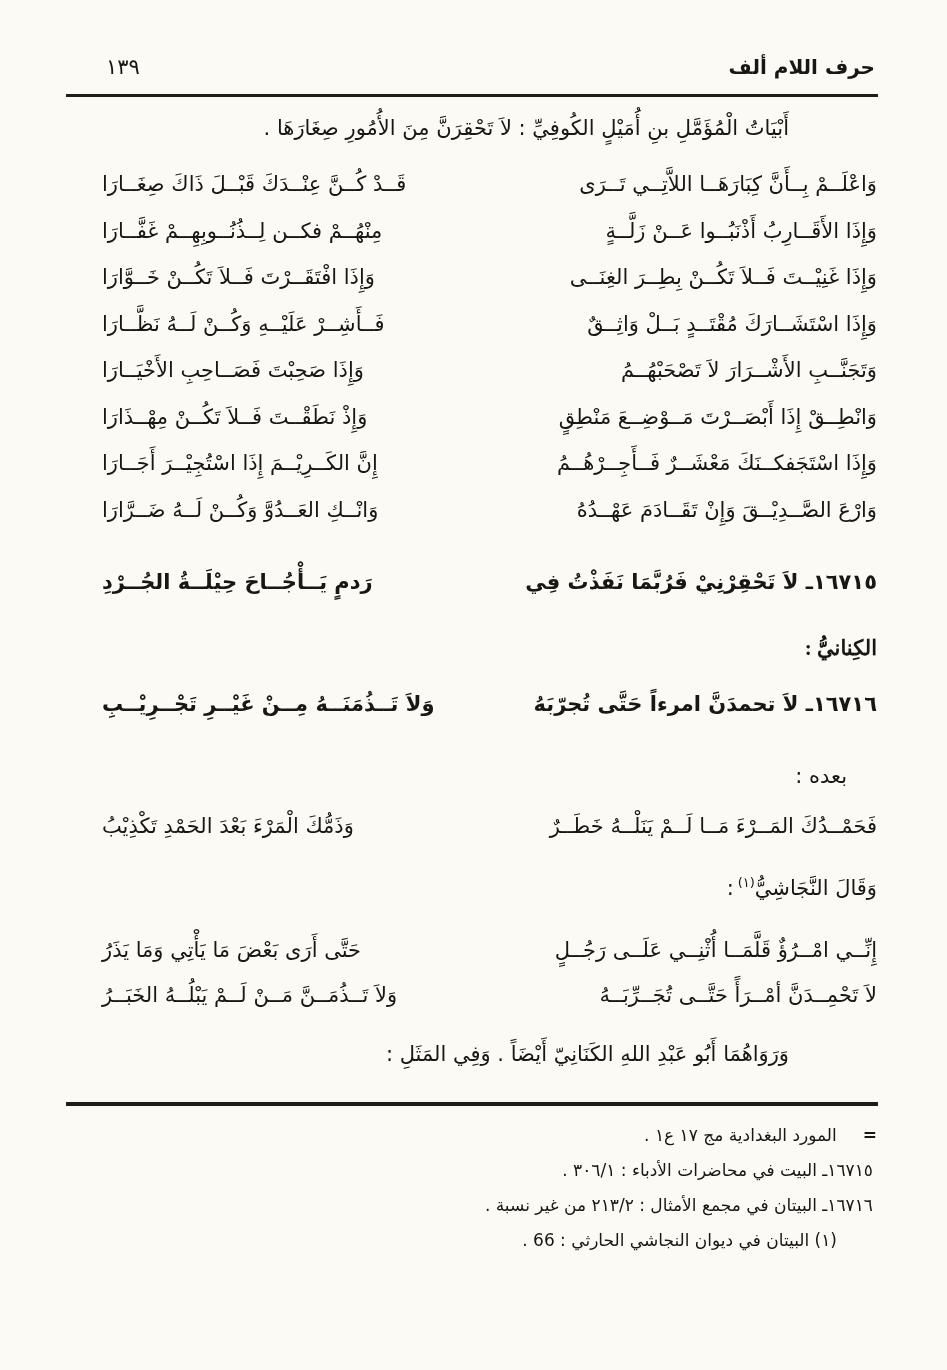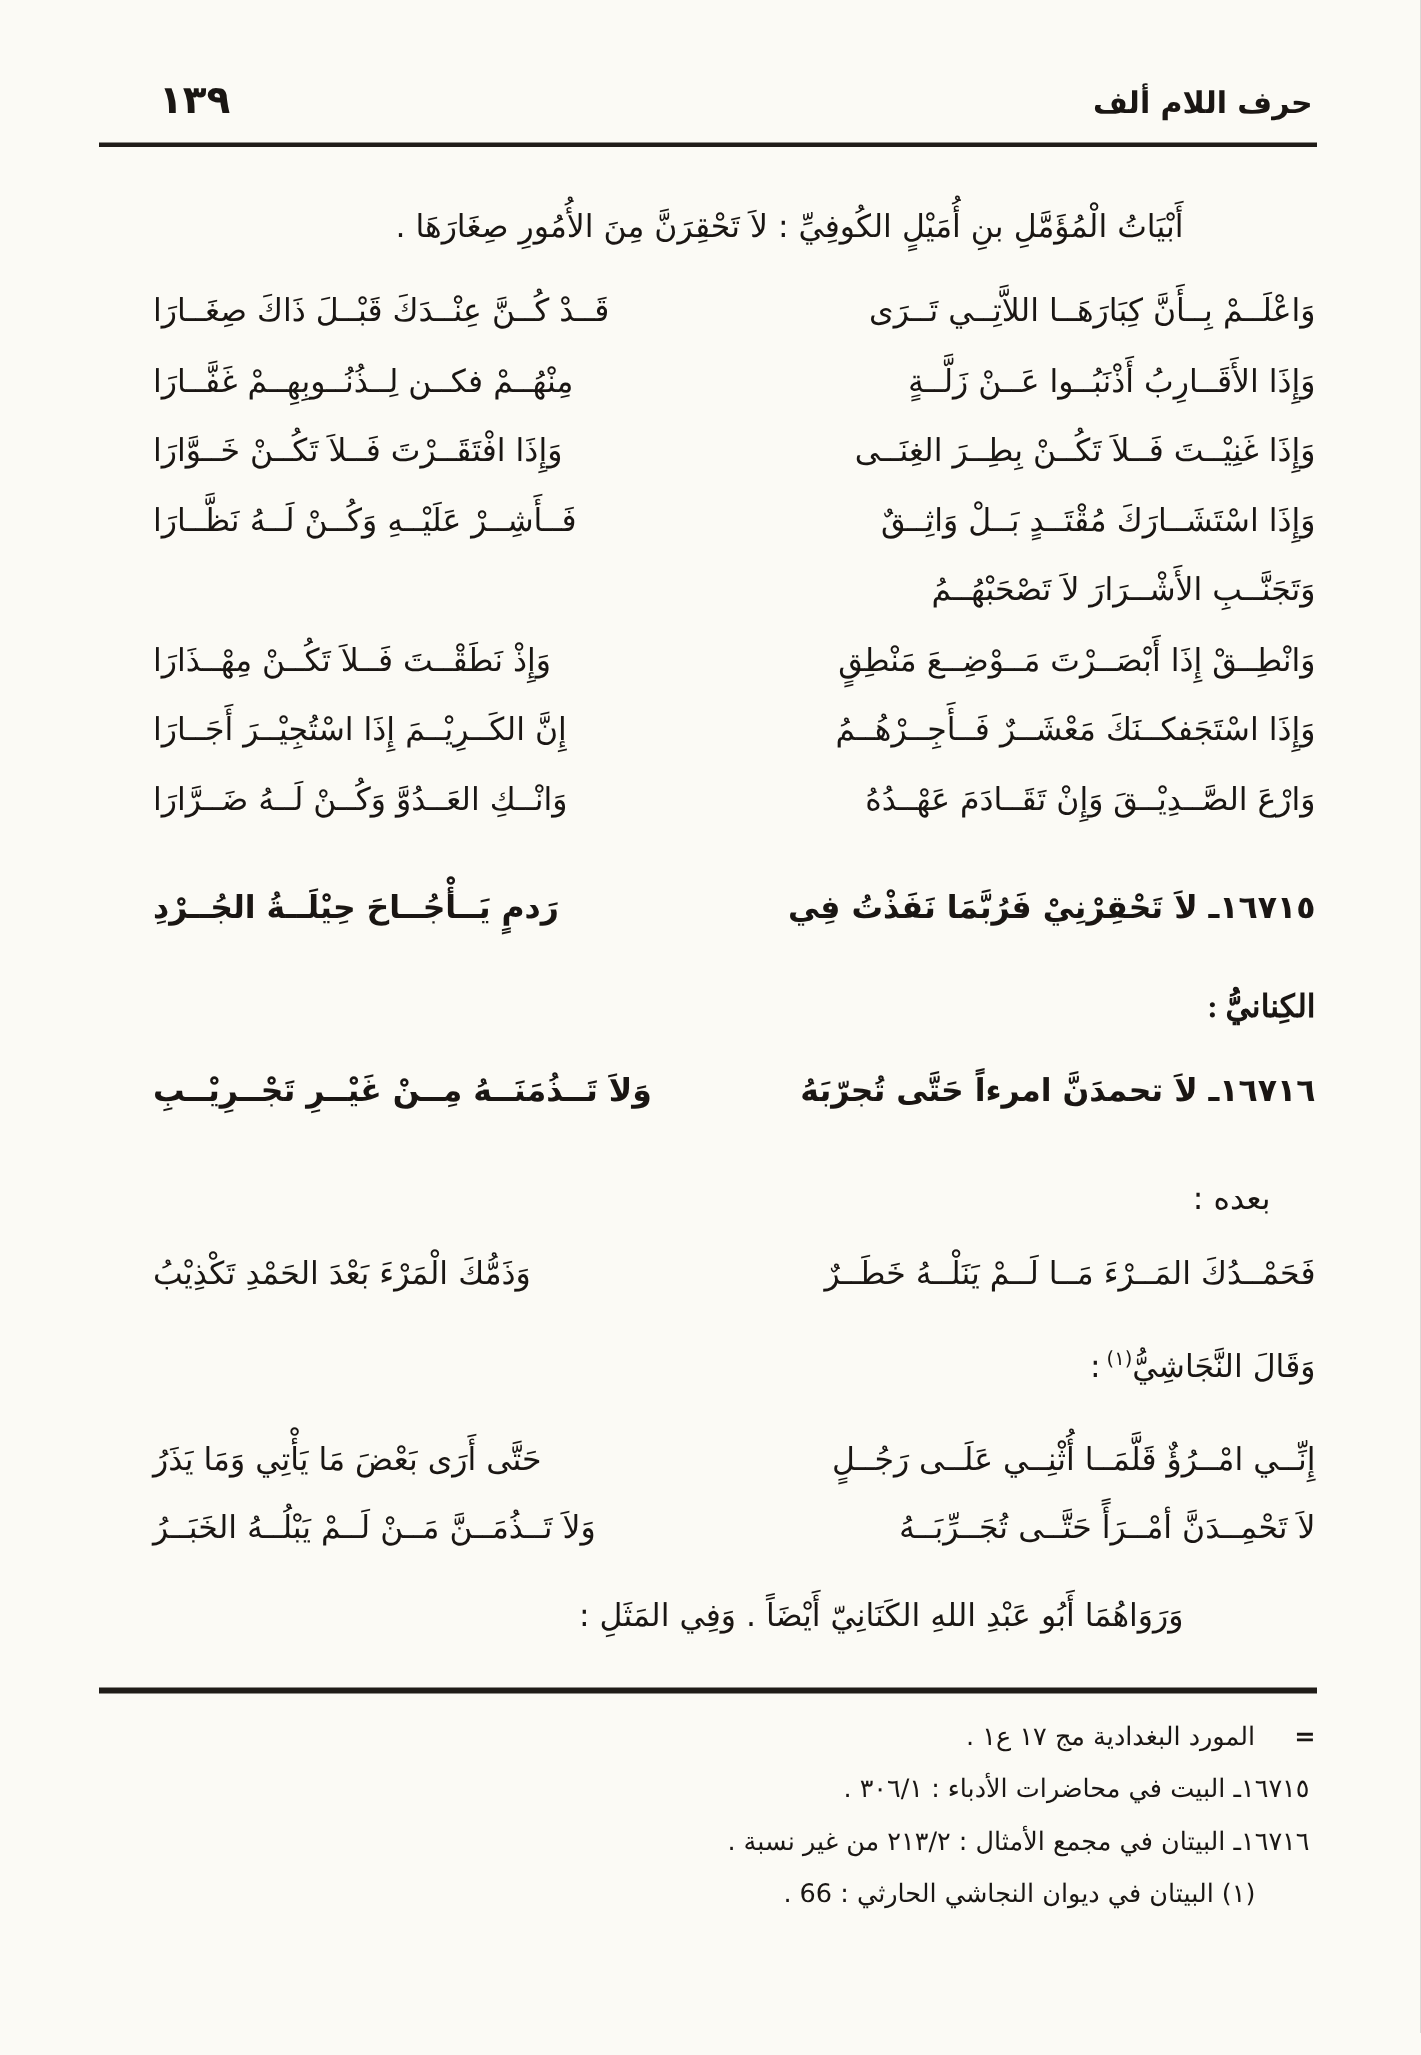--- a/index.html
+++ b/index.html
@@ -21,34 +21,34 @@
   
   .header-row {
     display: flex;
     justify-content: space-between;
     align-items: baseline;
     padding: 54px 72px 0 106px;
     font-size: 20px;
     line-height: 26px;
   }
   .chapter { font-weight: bold; letter-spacing: 0.5px; margin-left: 21px; }
-  .pagenum { font-size: 26px; font-weight: bold; }
+  .pagenum { font-size: 21px; }
 
   .rule { background: #201c18; }
   .rule-header { height: 3px; margin: 14px 69px 0 66px; }
   .rule-foot   { height: 4px; margin: 32px 69px 0 66px; }
 
   
   .content {
     padding: 0 70px 0 102px;
     font-size: 21px;
   }
 
   .intro {
-    margin-top: 38px;
+    margin-top: 16px;
     padding-right: 88px;
     line-height: 30px;
     text-align: right;
   }
 
   .poem { margin-top: 18px; }
 
   .verse {
     display: flex;
     justify-content: space-between;
@@ -118,20 +118,21 @@
     <div class="verse">
       <span class="hemi">وَإِذَا غَنِيْــتَ فَــلاَ تَكُــنْ بِطِــرَ الغِنَــى</span>
       <span class="hemi">وَإِذَا افْتَقَــرْتَ فَــلاَ تَكُــنْ خَــوَّارَا</span>
     </div>
     <div class="verse">
       <span class="hemi">وَإِذَا اسْتَشَــارَكَ مُقْتَــدٍ بَــلْ وَاثِــقٌ</span>
       <span class="hemi">فَــأَشِــرْ عَلَيْــهِ وَكُــنْ لَــهُ نَظَّــارَا</span>
     </div>
     <div class="verse">
       <span class="hemi">وَتَجَنَّــبِ الأَشْــرَارَ لاَ تَصْحَبْهُــمُ</span>
+      <span class="hemi">وَإِذَا صَحِبْتَ فَصَــاحِبِ الأَخْيَــارَا</span>
     </div>
     <div class="verse">
       <span class="hemi">وَانْطِــقْ إِذَا أَبْصَــرْتَ مَــوْضِــعَ مَنْطِقٍ</span>
       <span class="hemi">وَإِذْ نَطَقْــتَ فَــلاَ تَكُــنْ مِهْــذَارَا</span>
     </div>
     <div class="verse">
       <span class="hemi">وَإِذَا اسْتَجَفكــنَكَ مَعْشَــرٌ فَــأَجِــرْهُــمُ</span>
       <span class="hemi">إِنَّ الكَــرِيْــمَ إِذَا اسْتُجِيْــرَ أَجَــارَا</span>
     </div>
     <div class="verse">

